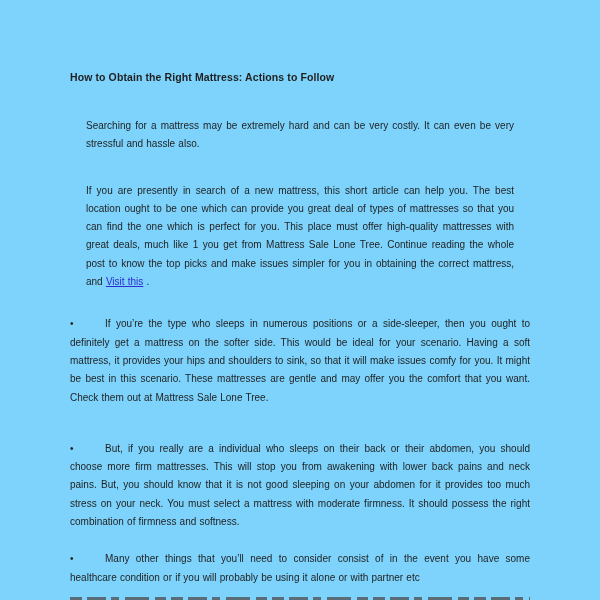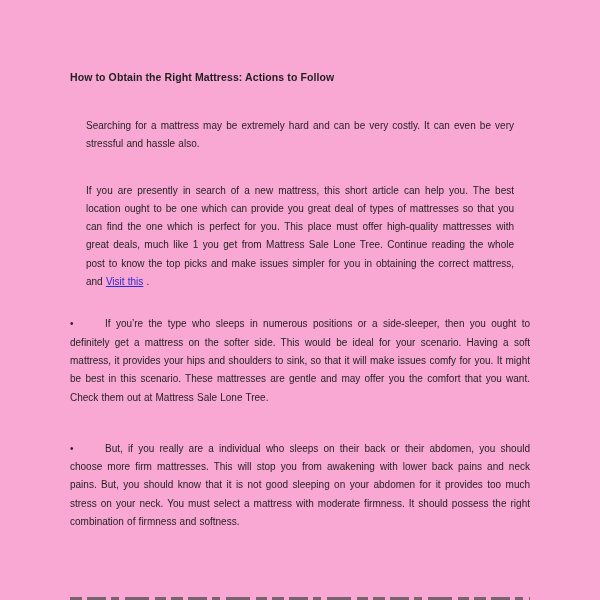--- a/index.html
+++ b/index.html
@@ -10,21 +10,21 @@
   body {
     width: 600px;
     height: 600px;
     overflow: hidden;
     position: relative;
     font-family: "Liberation Sans", "DejaVu Sans", sans-serif;
   }
   .page {
     position: absolute;
     inset: 0;
-    background: #f9a8d4;
+    background: #7dd3fc;
     box-sizing: border-box;
     padding: 68px 70px 0 70px;
     color: #1f1f1f;
   }
   .doc-title {
     font-size: 10.5px;
     font-weight: bold;
     line-height: 18px;
     margin: 0 0 31px 0;
     letter-spacing: 0.1px;
@@ -89,17 +89,18 @@
   <h1 class="doc-title">How to Obtain the Right Mattress: Actions to Follow</h1>
 
   <p class="para p1">Searching for a mattress may be extremely hard and can be very costly. It can even be very stressful and hassle also.</p>
 
   <p class="para p2"><span>If you are presently in search of a new mattress, this short article can help you. The best location ought to be one which can provide you great deal of types of mattresses so that you can find the one which is perfect for you. This place must offer high-quality mattresses with great deals, much like 1 you get from Mattress Sale Lone Tree. Continue reading the whole post to know the top picks and make issues simpler for you in obtaining the correct mattress, and </span><a class="doc-link">Visit this</a><span> .</span></p>
 
   <p class="bullet-item b1"><span class="bullet-marker">•</span><span>If you’re the type who sleeps in numerous positions or a side-sleeper, then you ought to definitely get a mattress on the softer side. This would be ideal for your scenario. Having a soft mattress, it provides your hips and shoulders to sink, so that it will make issues comfy for you. It might be best in this scenario. These mattresses are gentle and may offer you the comfort that you want. Check them out at Mattress Sale Lone Tree.</span></p>
 
   <p class="bullet-item b2"><span class="bullet-marker">•</span><span>But, if you really are a individual who sleeps on their back or their abdomen, you should choose more firm mattresses. This will stop you from awakening with lower back pains and neck pains. But, you should know that it is not good sleeping on your abdomen for it provides too much stress on your neck. You must select a mattress with moderate firmness. It should possess the right combination of firmness and softness.</span></p>
 
+  <p class="bullet-item b3"><span class="bullet-marker">•</span><span>Many other things that you’ll need to consider consist of in the event you have some healthcare condition or if you will probably be using it alone or with partner etc</span></p>
 
 
   <div class="clipped-text-line"></div>
 
 </div>
 
 </body></html>

